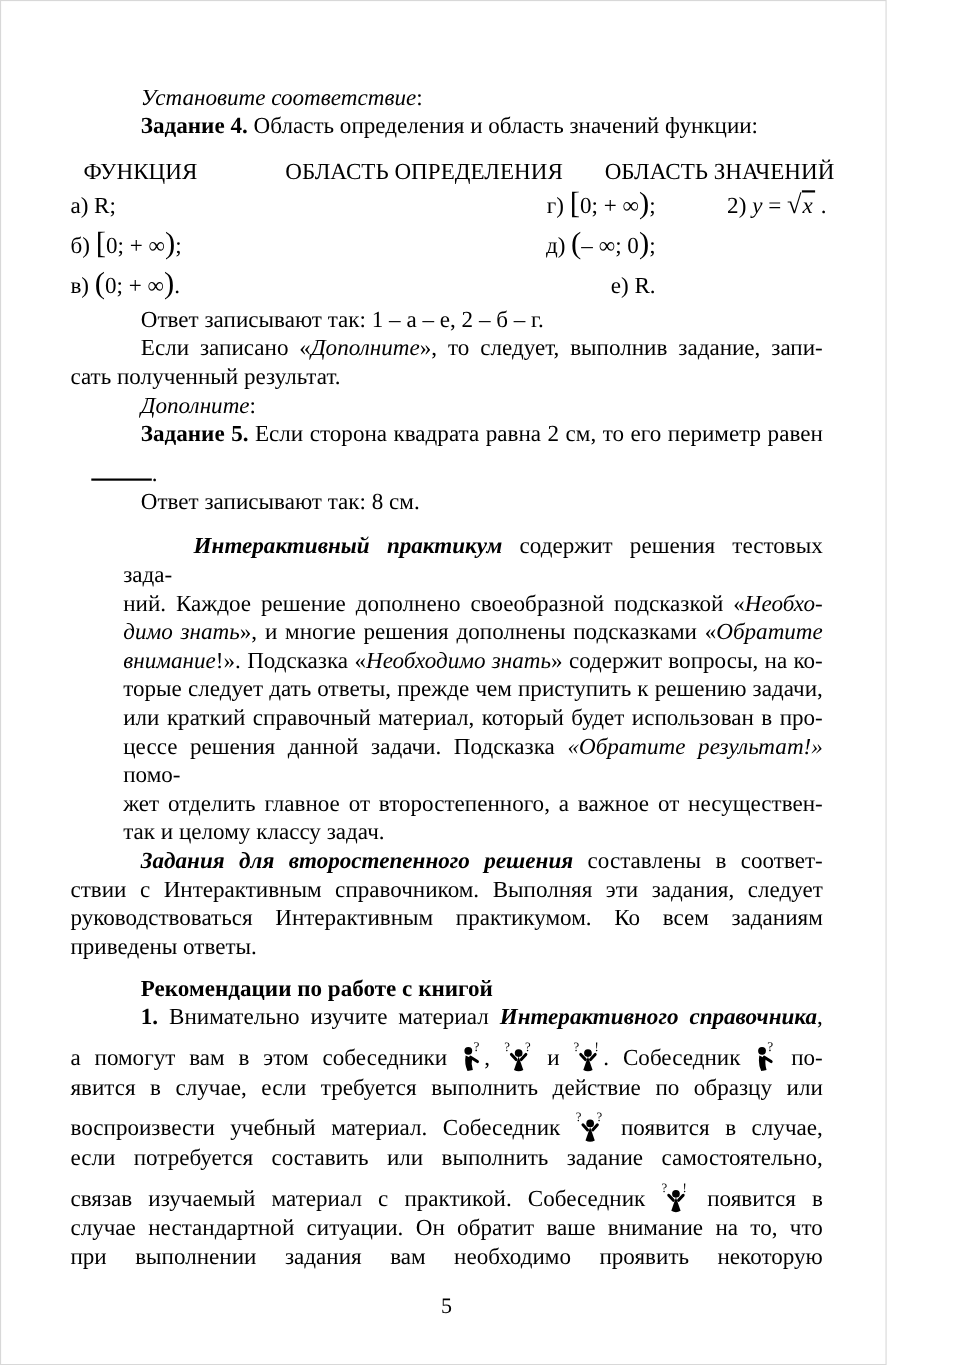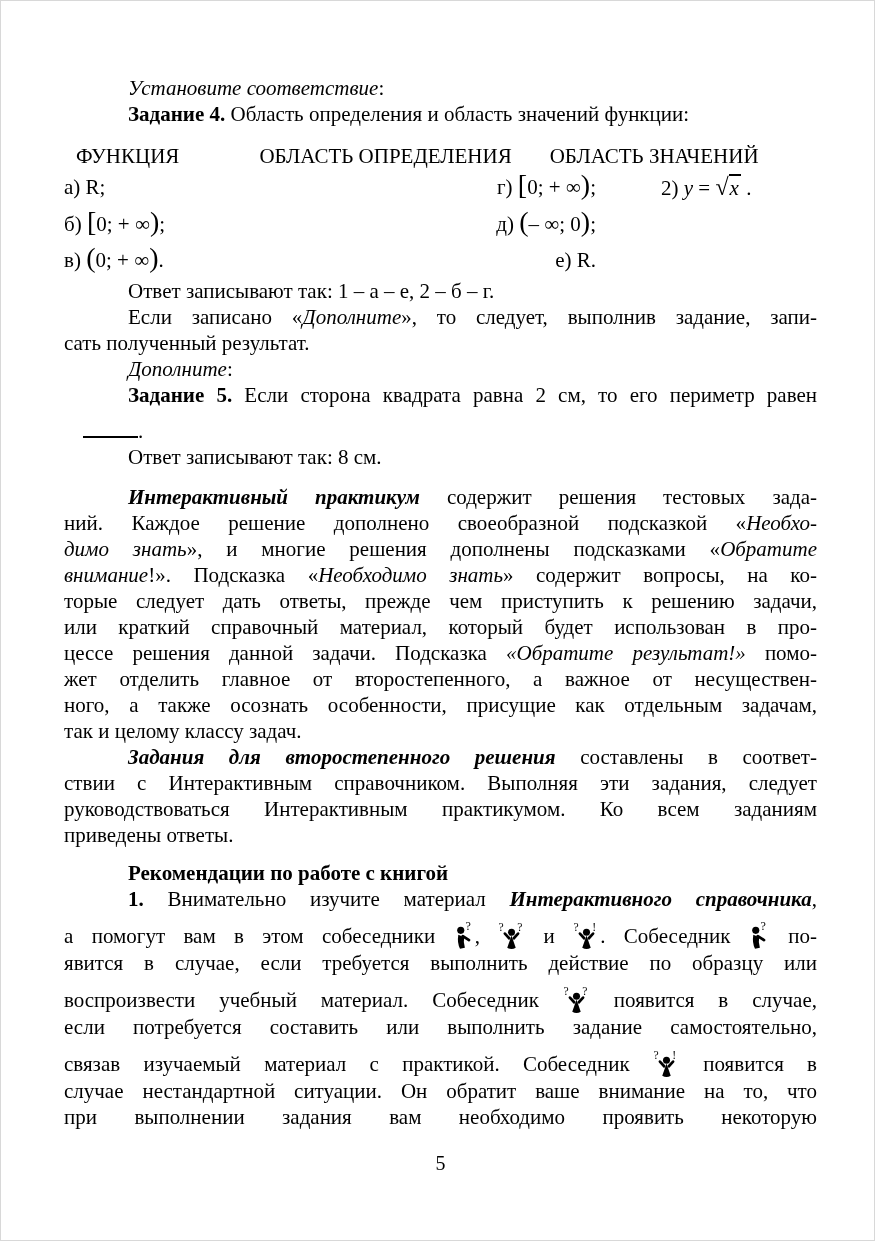--- a/index.html
+++ b/index.html
@@ -1,37 +1,37 @@
 <!DOCTYPE html>
 <html lang="ru"><head>
 <meta charset="utf-8">
 <style>
   html,body{margin:0;padding:0;background:#ffffff;}
   .page{
     position:relative;
-    width:875px;height:1241px;
+    width:806px;height:1241px;
     box-sizing:border-box;
     background:#ffffff;
     border:1px solid #d8d8d8;
     padding:74px 57px 17px 63px;
     font-family:"Liberation Serif", serif;
     font-size:21px;
     color:#000;
     overflow:hidden;
   }
   .line{
     line-height:26px;
     text-align:justify;
     text-align-last:justify;
   }
   .line.end{text-align-last:left;}
   .indent{text-indent:64px;}
   .bold{font-weight:bold;}
   .tall{margin-top:8px;}
-  .gap-top{margin-top:14px;}
+  .gap-top{margin-top:14px;margin-left:48px;}
   .gap-top2{margin-top:12px;}
 
   
   .theader{display:flex;line-height:26px;margin-top:16px;white-space:nowrap;}
   .th1{margin-left:12px;}
   .th2{margin-left:80px;text-align:right;}
   .th3{margin-left:38px;}
   .tgrid{display:grid;grid-template-columns:237px 295px 1fr;}
   .tc{line-height:36px;white-space:nowrap;}
   .c1{padding-left:65px;}
@@ -97,21 +97,20 @@
 
   <div class="gap-top">
       <div class="line indent"><b><i>Интерактивный практикум</i></b> содержит решения тестовых зада-</div>
       <div class="line">ний. Каждое решение дополнено своеобразной подсказкой «<i>Необхо-</i></div>
       <div class="line"><i>димо знать</i>», и многие решения дополнены подсказками «<i>Обратите</i></div>
       <div class="line"><i>внимание</i>!». Подсказка «<i>Необходимо знать</i>» содержит вопросы, на ко-</div>
       <div class="line">торые следует дать ответы, прежде чем приступить к решению задачи,</div>
       <div class="line">или краткий справочный материал, который будет использован в про-</div>
       <div class="line">цессе решения данной задачи. Подсказка <i>«Обратите результат!»</i> помо-</div>
       <div class="line">жет отделить главное от второстепенного, а важное от несуществен-</div>
-      <div class="line">ного, а также осознать особенности, присущие как отдельным задачам,</div>
       <div class="line end">так и целому классу задач.</div>
     </div>
 
   <div>
       <div class="line indent"><b><i>Задания для второстепенного решения</i></b> составлены в соответ-</div>
       <div class="line">ствии с Интерактивным справочником. Выполняя эти задания, следует</div>
       <div class="line">руководствоваться Интерактивным практикумом. Ко всем заданиям</div>
       <div class="line end">приведены ответы.</div>
     </div>
 

